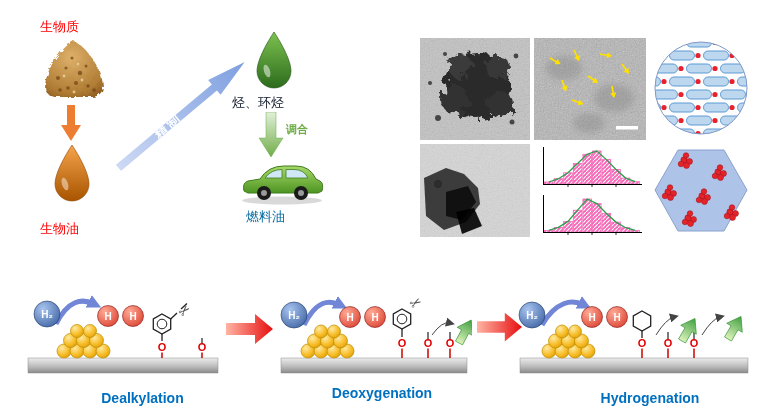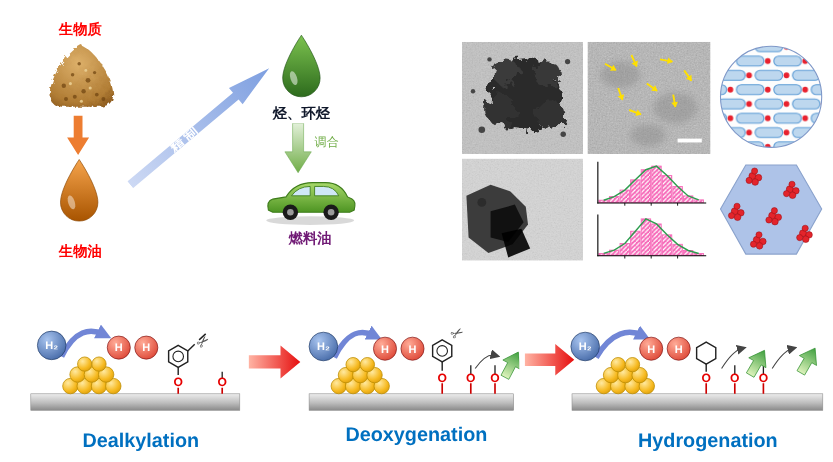--- a/index.html
+++ b/index.html
@@ -1,24 +1,24 @@
 <!DOCTYPE html>
 <html><head>
 <meta charset="utf-8">
 <style>
   *{margin:0;padding:0;box-sizing:border-box}
   html,body{width:757px;height:420px;background:#fff;font-family:"Liberation Sans",sans-serif;overflow:hidden}
   .figure{position:relative;width:757px;height:420px;background:#fff}
   .abs{position:absolute}
-  .lbl{position:absolute;font-weight:bold;font-size:13px;text-align:center;line-height:1.15}
+  .lbl{position:absolute;font-weight:normal;font-size:13px;line-height:1.15}
   .red{color:#ff0000}
   .blue{color:#0f172a}
-  .orange{color:#701a75}
-  .greentxt{color:#70ad47;font-size:11px;font-weight:normal;position:absolute}
-  .step{position:absolute;color:#0070c0;font-size:18px;font-weight:bold;}
+  .orange{color:#0369a1}
+  .greentxt{color:#70ad47;font-size:11px;font-weight:bold;position:absolute}
+  .step{position:absolute;color:#0070c0;font-size:14px;font-weight:bold;text-align:center}
   .panel{position:absolute;overflow:hidden}
   .diag{position:absolute;left:99px;top:104px;width:165px;height:22px;transform:rotate(-40deg);
         background:linear-gradient(90deg,#cdd9f4,#7e9fe0);
         clip-path:polygon(0 32%,76% 32%,76% 6%,100% 50%,76% 94%,76% 68%,0 68%);
         display:flex;align-items:center;justify-content:center;color:#fff;font-weight:bold;
         font-size:13px;letter-spacing:3px;padding-right:34px}
   svg text{font-family:"Liberation Sans",sans-serif}
 </style>
 </head>
 <body>

